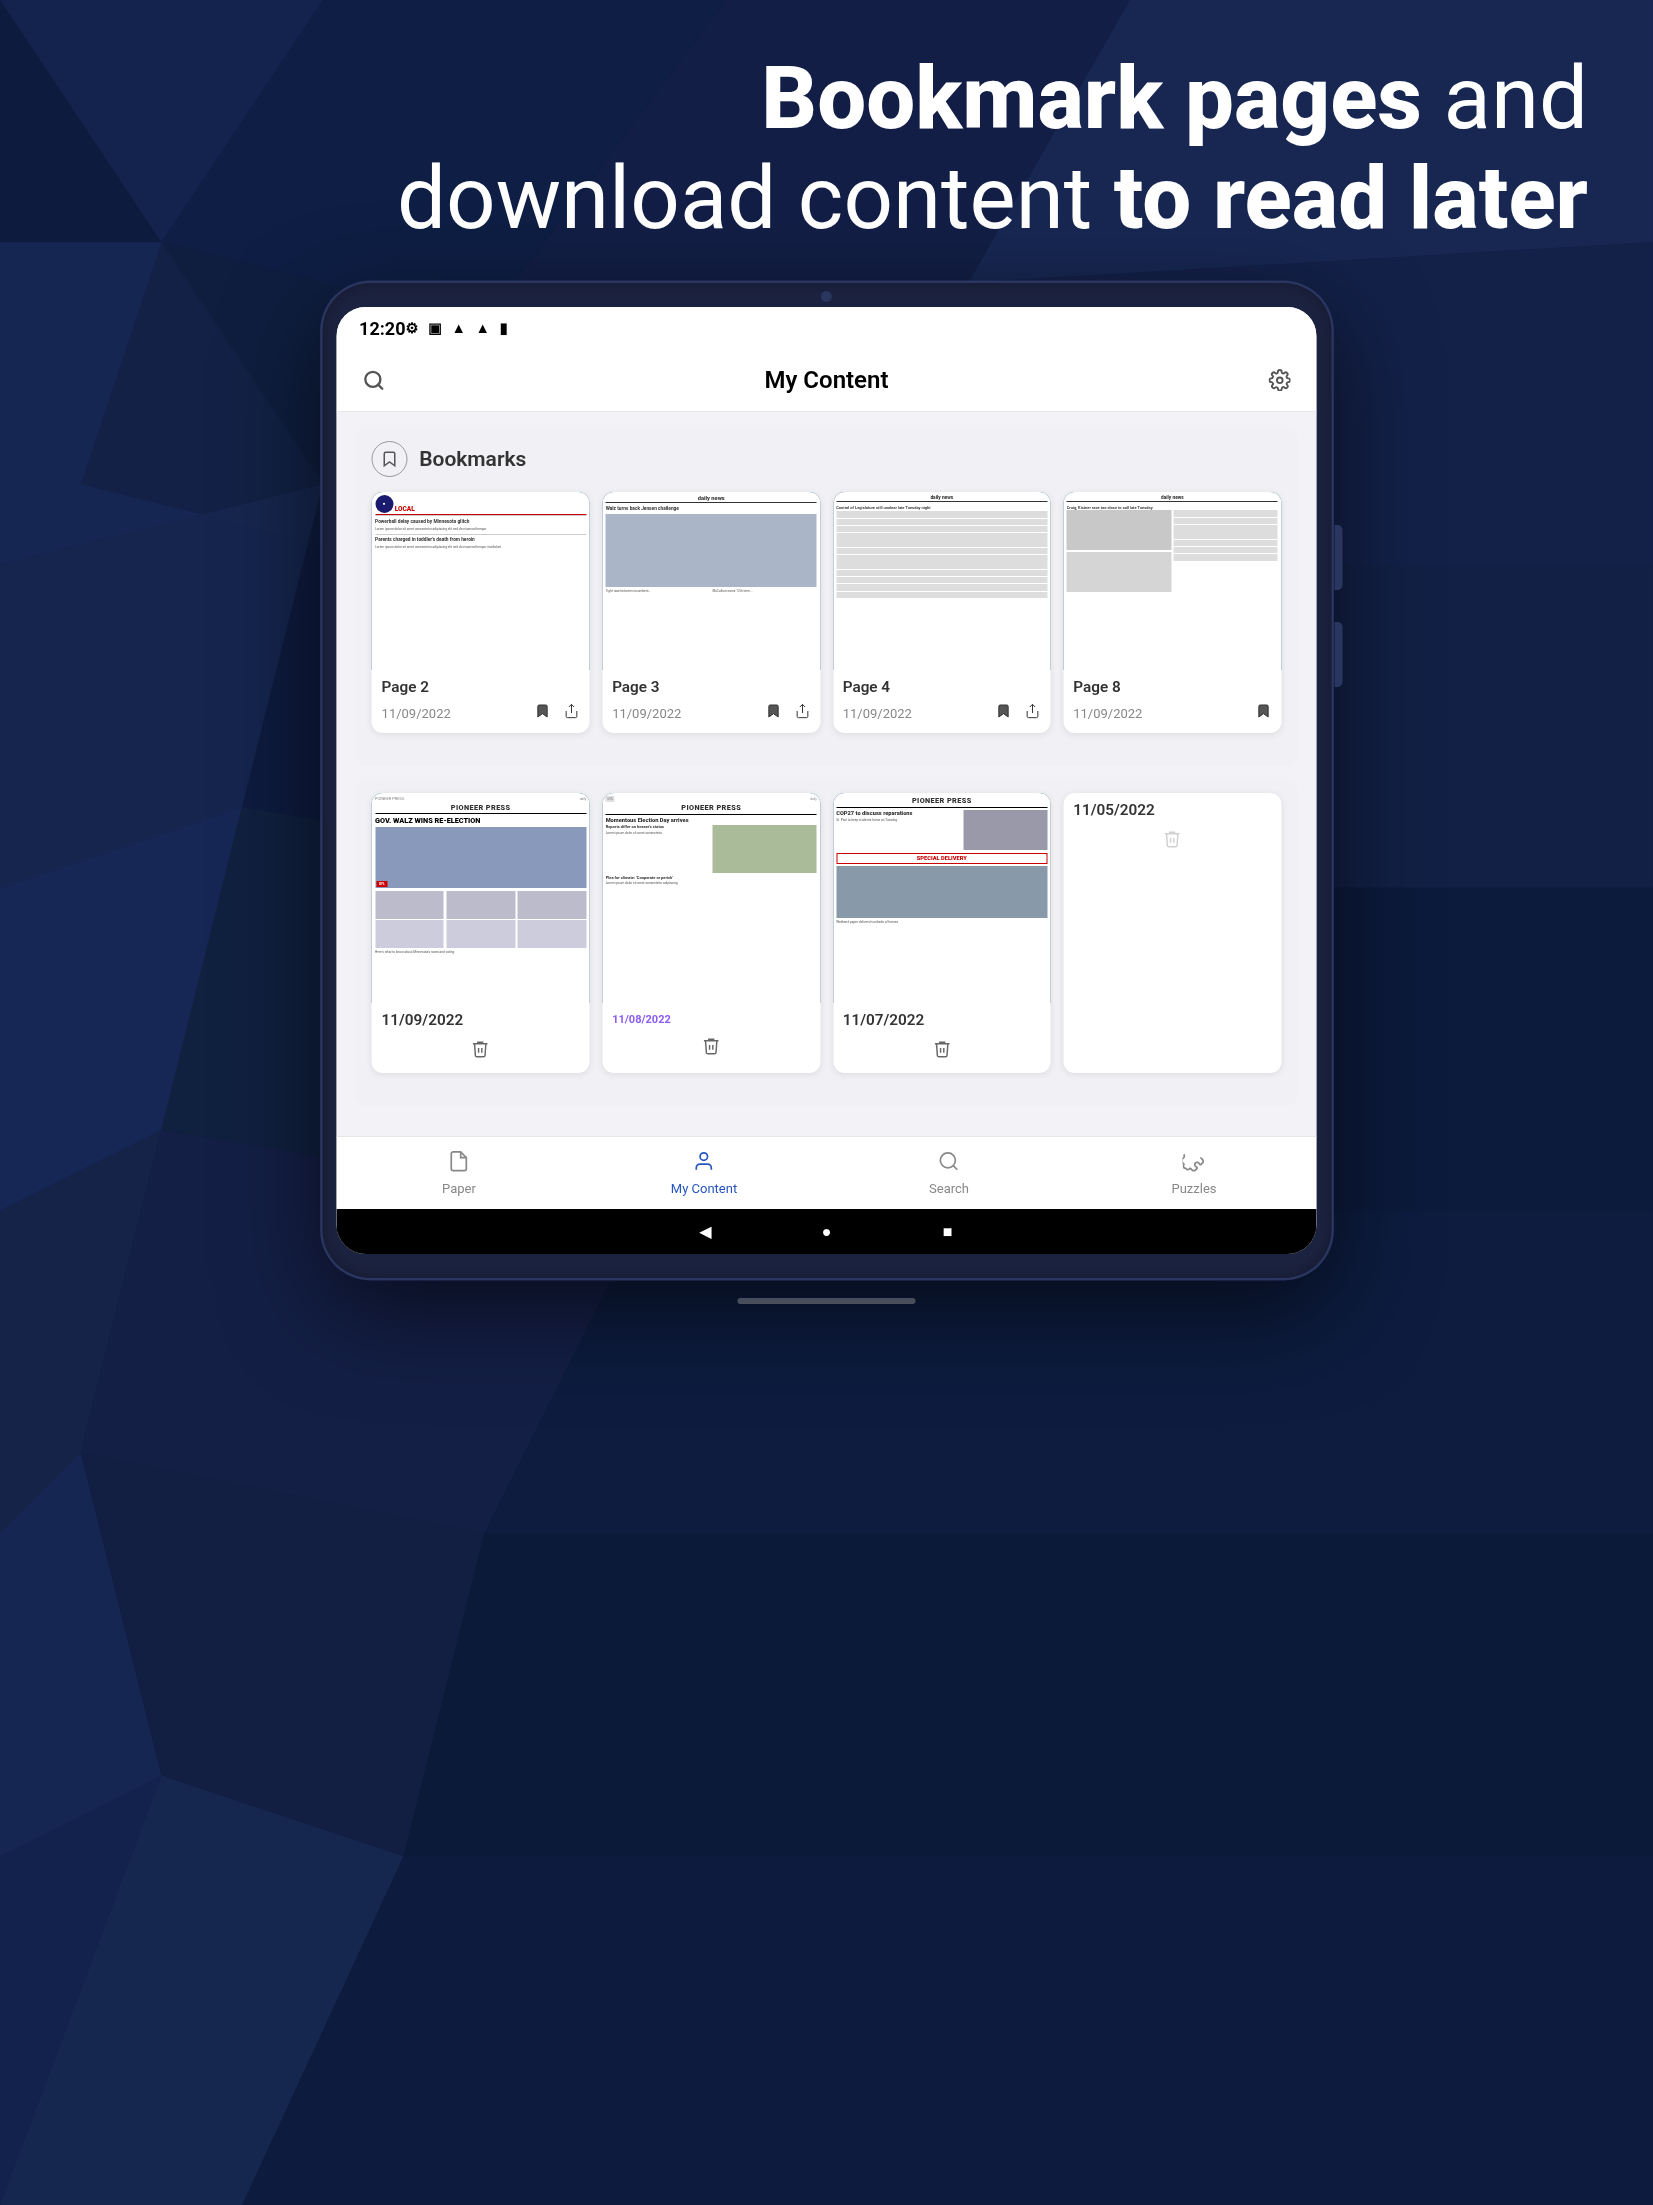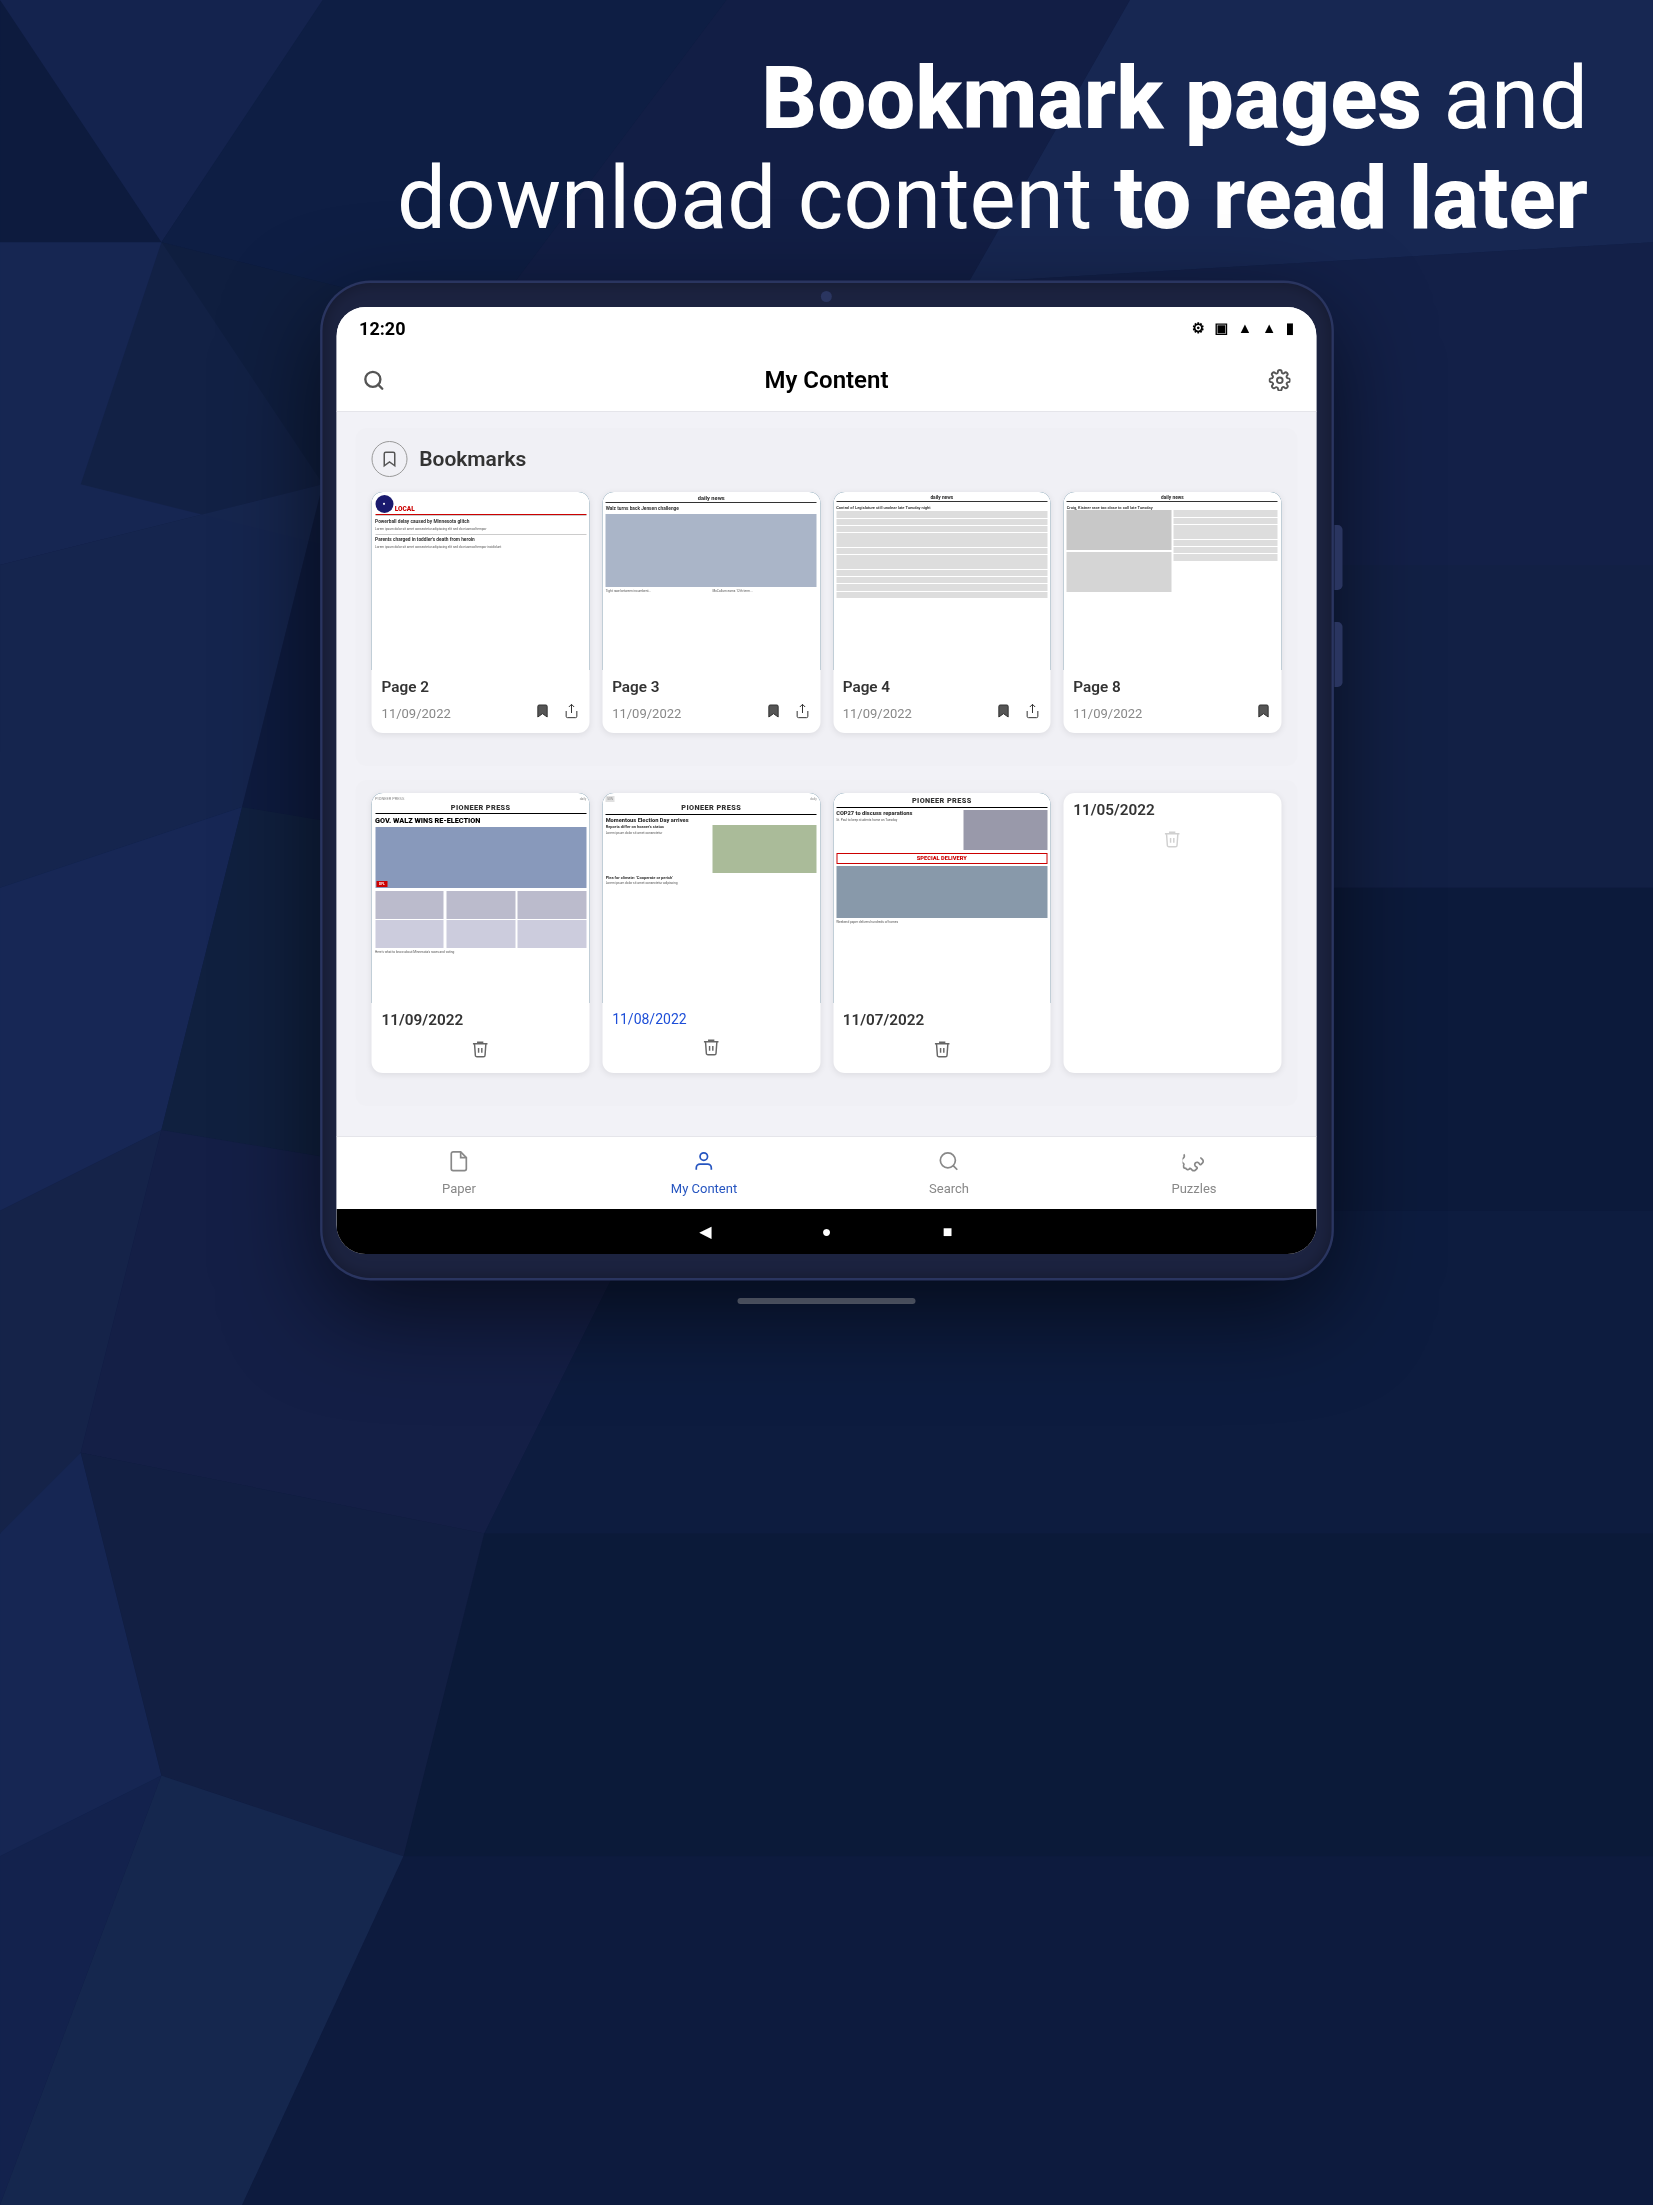--- a/index.html
+++ b/index.html
@@ -89,21 +89,20 @@
       overflow: hidden;
       position: relative;
     }
 
     
     .status-bar {
       background: #ffffff;
       height: 42px;
       display: flex;
       align-items: center;
-      justify-content: space-between;
       padding: 0 22.6px;
       font-size: 18px;
       font-weight: 600;
     }
 
     .status-time { font-size: 18px; font-weight: 700; color: #000; }
     .status-icons { display: flex; gap: 9.7px; align-items: center; color: #000; font-size: 14.5px; }
 
     
     .top-bar {
@@ -668,21 +667,21 @@
                     </div>
                     <div style="flex:1;">
                       <div style="height:48px;background:#aabb99;"></div>
                     </div>
                   </div>
                   <div style="font-size:4px;font-weight:700;margin-bottom:1.6px;">Plea for climate: 'Cooperate or perish'</div>
                   <div style="font-size:3.2px;color:#555;line-height:1.3;">Lorem ipsum dolor sit amet consectetur adipiscing</div>
                 </div>
               </div>
               <div style="padding:8px 9.7px 4.8px;">
-                <span class="card-date" style="font-size:14px;font-weight:400;color:#1d4ed8;">11/08/2022</span>
+                <span class="card-date" style="font-size:11px;font-weight:700;color:#8b5cf6;">11/08/2022</span>
               </div>
               <div style="display:flex;justify-content:center;padding:4.8px 9.7px 11.3px;">
                 <span>
                   <svg width="19.4" height="19.4" viewBox="0 0 24 24" fill="none" stroke="#666" stroke-width="1.8">
                       <polyline points="3 6 5 6 21 6"></polyline>
                       <path d="M19 6l-1 14a2 2 0 0 1-2 2H8a2 2 0 0 1-2-2L5 6"></path>
                       <path d="M10 11v6"></path>
                       <path d="M14 11v6"></path>
                       <path d="M9 6V4h6v2"></path>
                     </svg>

